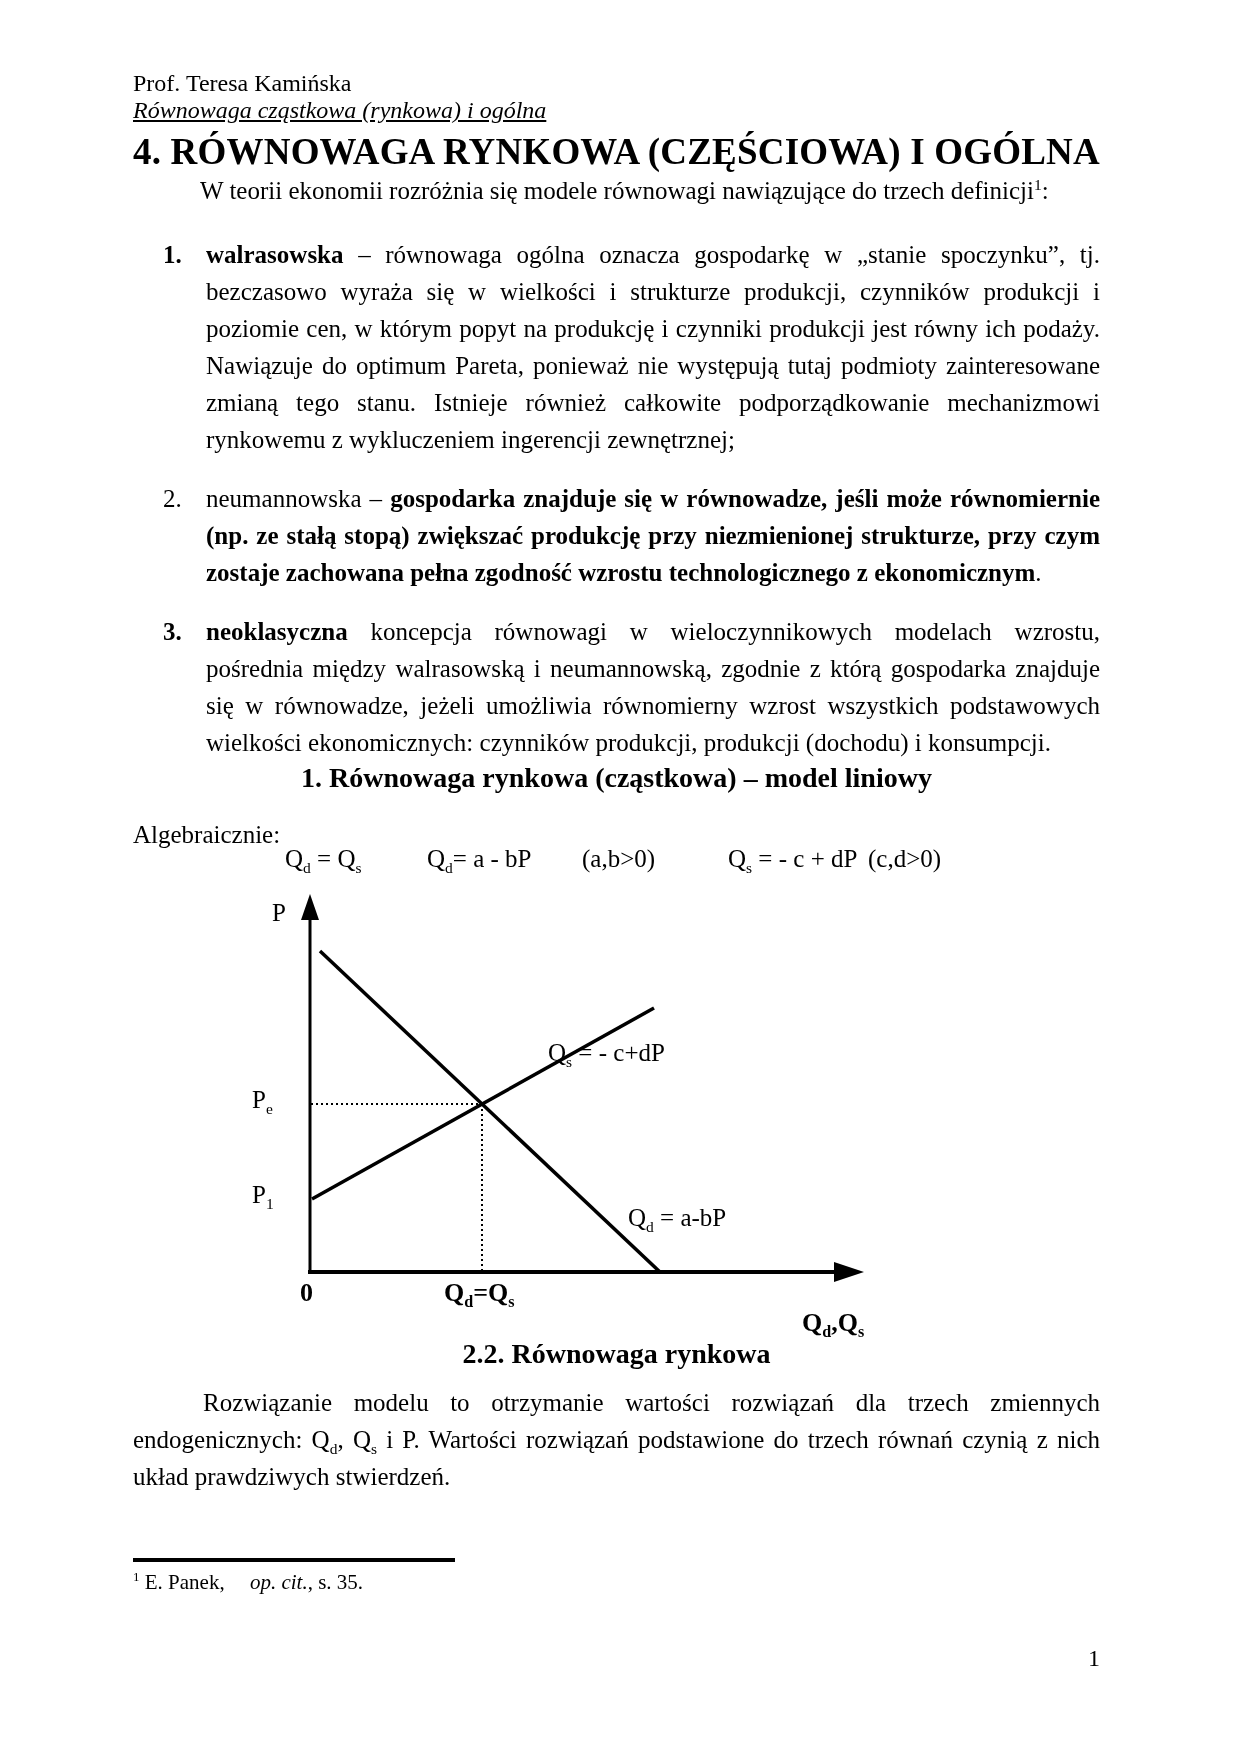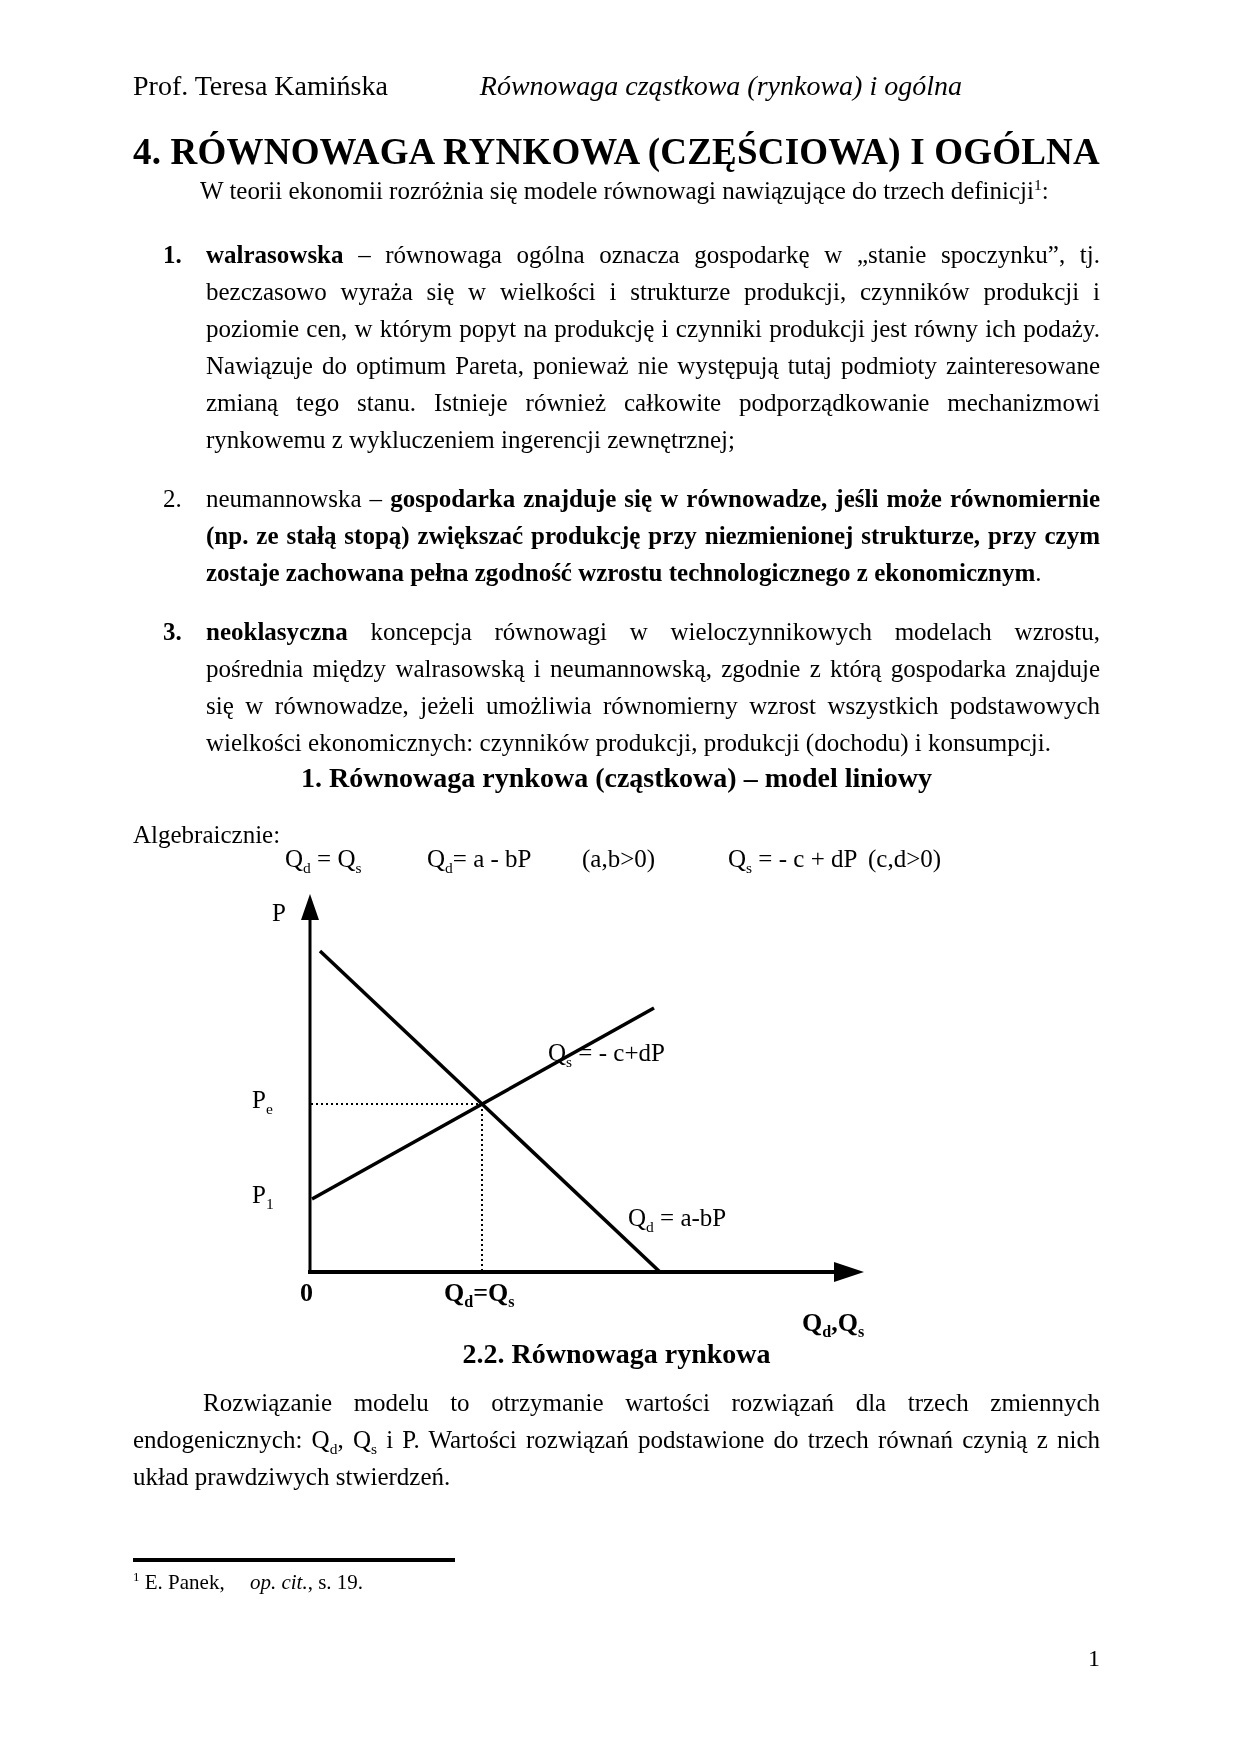--- a/index.html
+++ b/index.html
@@ -14,23 +14,24 @@
   }
   .abs { position: absolute; }
   .content { left: 133px; width: 967px; }
 
   
   .doc-header {
     top: 70px;
     display: flex;
     justify-content: space-between;
     align-items: baseline;
-    font-size: 28px;
+    font-size: 24px;
+    flex-direction: column;
   }
-  .doc-header .course { font-style: italic; padding-right: 138px; }
+  .doc-header .course { font-style: italic; padding-right: 138px; text-decoration: underline; }
 
   
   .main-title {
     top: 130px;
     text-align: center;
     font-weight: bold;
     font-size: 37px;
     letter-spacing: 0.2px;
   }
   .section-heading {
@@ -162,18 +163,18 @@
     <span class="glabel bold gl-qeq"><span>Q</span><sub>d</sub><span>=Q</span><sub>s</sub></span>
     <span class="glabel bold gl-xaxis"><span>Q</span><sub>d</sub><span>,Q</span><sub>s</sub></span>
   </div>
 
   <div class="abs content section-heading h-rownowaga">2.2. Równowaga rynkowa</div>
 
   <p class="abs content bodytext solution-para" style="margin:0"><span>Rozwiązanie modelu to otrzymanie wartości rozwiązań dla trzech zmiennych endogenicznych: Q</span><sub>d</sub><span>, Q</span><sub>s</sub><span> i P. Wartości rozwiązań podstawione do trzech równań czynią z nich układ prawdziwych stwierdzeń.</span></p>
 
   <div class="abs content footnote-block">
     <div class="footnote-rule"></div>
-    <div class="footnote-text"><sup>1</sup><span> E. Panek, </span><span class="cit">op. cit.</span><span>, s. 19.</span></div>
+    <div class="footnote-text"><sup>1</sup><span> E. Panek, </span><span class="cit">op. cit.</span><span>, s. 35.</span></div>
   </div>
 
   <div class="abs content page-number">1</div>
 
 </div>
 
 </body></html>

